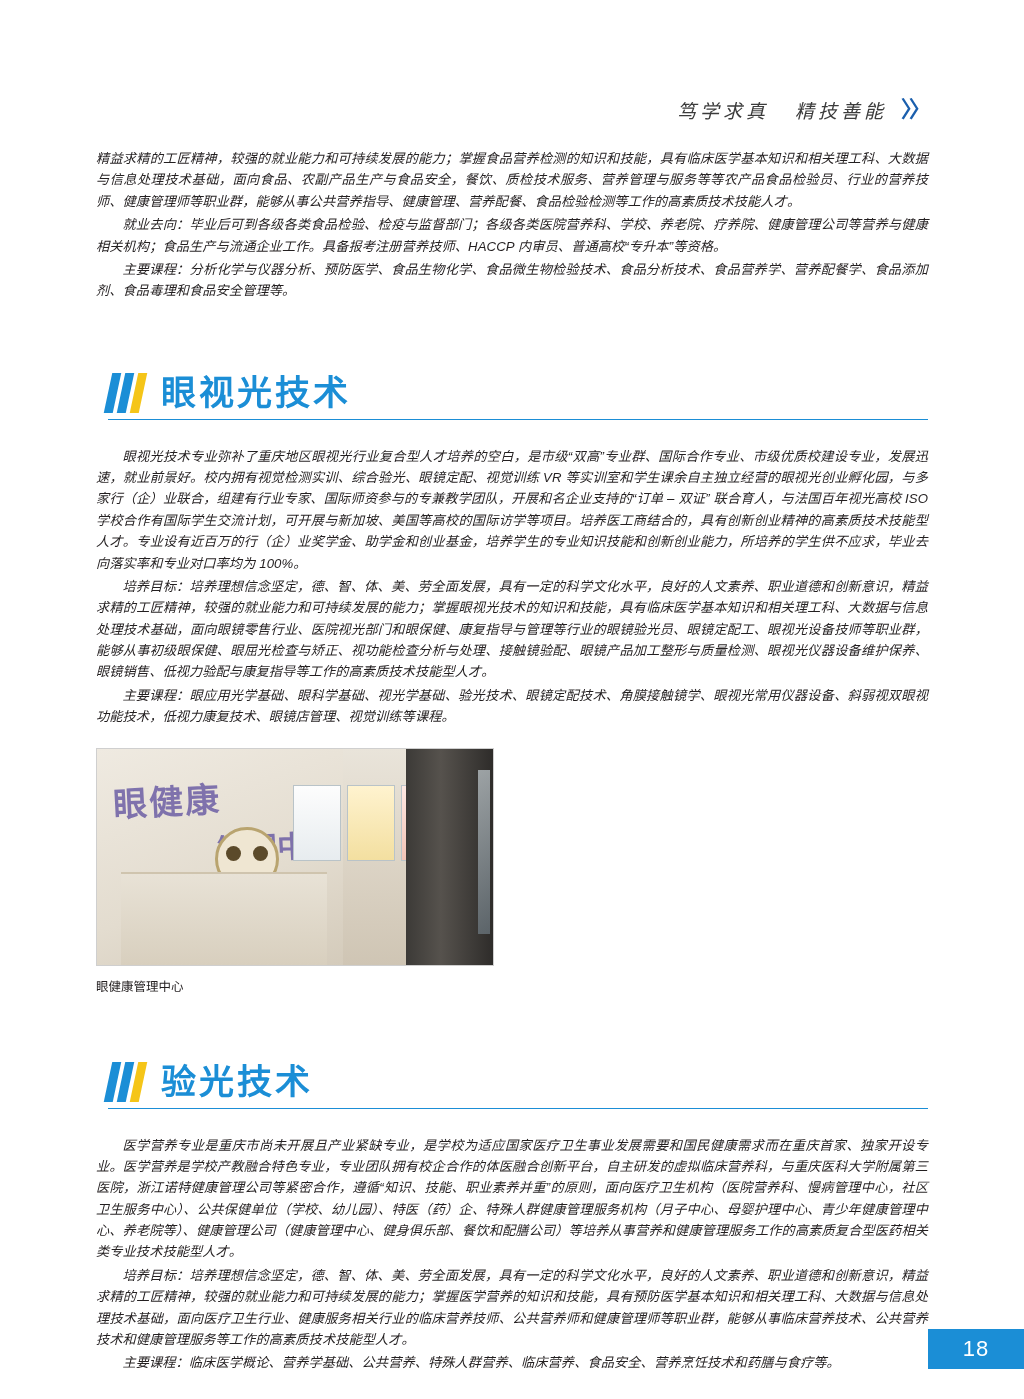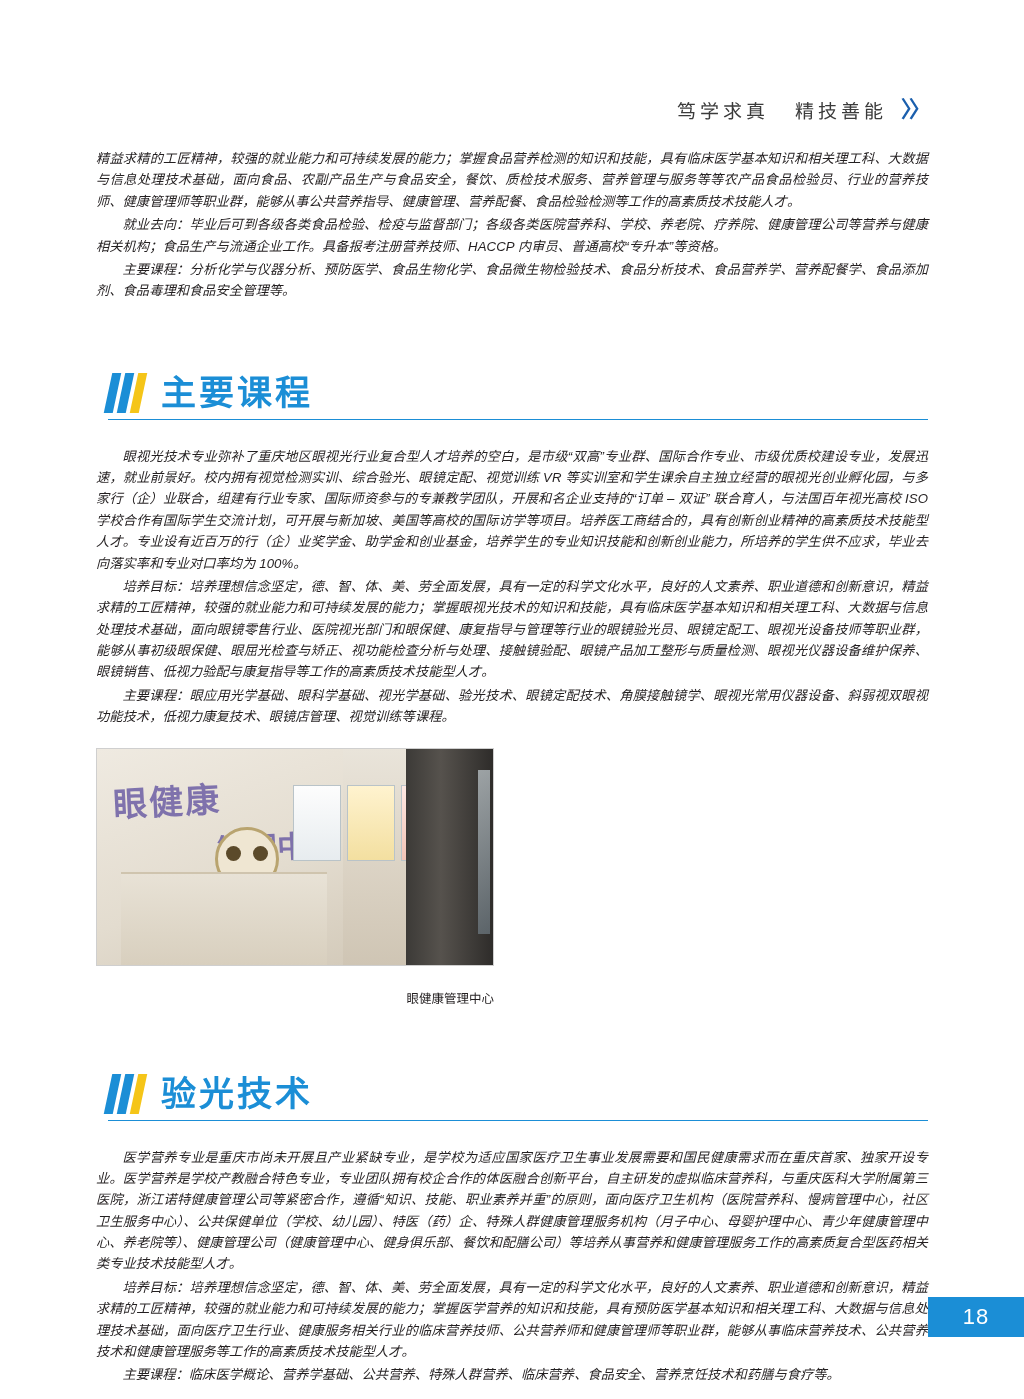--- a/index.html
+++ b/index.html
@@ -28,20 +28,21 @@
   .header {
     position: absolute;
     top: 96px;
     right: 96px;
     display: flex;
     align-items: center;
     gap: 14px;
   }
   .header-slogan {
     font-family: "Liberation Serif", "DejaVu Serif", serif;
+    font-style: italic;
     font-size: 19px;
     letter-spacing: 4px;
     color: #3b3b3b;
     white-space: nowrap;
   }
   .header-slogan .sep {
     display: inline-block;
     width: 26px;
   }
   .header-chevrons {
@@ -129,23 +130,23 @@
   }
   .photo {
     width: 398px;
     height: 218px;
     border: 1px solid #cfcfcf;
     box-sizing: border-box;
     position: relative;
     overflow: hidden;
   }
   .caption {
-    text-align: right;
+    text-align: left;
     font-size: 12.5px;
-    margin-top: 22px;
+    margin-top: 10px;
     color: #231f20;
   }
 
   
   .photo1 {
     background: linear-gradient(180deg,#e9e4da 0%, #ded6c8 45%, #cfc5b4 100%);
   }
   .p1-wall {
     position: absolute; left: 0; top: 0; width: 62%; height: 100%;
     background: linear-gradient(160deg,#efeae1 0%,#e3dccf 60%,#d4cbbb 100%);
@@ -248,21 +249,21 @@
   }
   .p2-col {
     position: absolute; left: 31%; top: 12%; width: 6%; height: 60%;
     background: linear-gradient(90deg,#c6d0d7,#98a7b1);
   }
 
   
   .page-number {
     position: absolute;
     right: 0;
-    bottom: 62px;
+    bottom: 30px;
     width: 96px;
     height: 40px;
     background: #1b8ed6;
     color: #ffffff;
     font-size: 22px;
     display: flex;
     align-items: center;
     justify-content: center;
     letter-spacing: 1px;
   }
@@ -288,21 +289,21 @@
     </div>
 
     <div class="section" style="margin-top:62px;">
       <div class="sec-underline-holder">
         <div class="sec-title-wrap">
           <span class="bars">
             <span class="bar b1"></span>
               <span class="bar b2"></span>
               <span class="bar b3"></span>
           </span>
-          <span class="sec-title">主要课程</span>
+          <span class="sec-title">眼视光技术</span>
         </div>
         <div class="sec-rule"></div>
       </div>
 
       <div style="margin-top:24px;">
         <p class="para indent">眼视光技术专业弥补了重庆地区眼视光行业复合型人才培养的空白，是市级“双高”专业群、国际合作专业、市级优质校建设专业，发展迅速，就业前景好。校内拥有视觉检测实训、综合验光、眼镜定配、视觉训练 VR 等实训室和学生课余自主独立经营的眼视光创业孵化园，与多家行（企）业联合，组建有行业专家、国际师资参与的专兼教学团队，开展和名企业支持的“订单 – 双证” 联合育人，与法国百年视光高校 ISO 学校合作有国际学生交流计划，可开展与新加坡、美国等高校的国际访学等项目。培养医工商结合的，具有创新创业精神的高素质技术技能型人才。专业设有近百万的行（企）业奖学金、助学金和创业基金，培养学生的专业知识技能和创新创业能力，所培养的学生供不应求，毕业去向落实率和专业对口率均为 100%。</p>
         <p class="para indent">培养目标：培养理想信念坚定，德、智、体、美、劳全面发展，具有一定的科学文化水平，良好的人文素养、职业道德和创新意识，精益求精的工匠精神，较强的就业能力和可持续发展的能力；掌握眼视光技术的知识和技能，具有临床医学基本知识和相关理工科、大数据与信息处理技术基础，面向眼镜零售行业、医院视光部门和眼保健、康复指导与管理等行业的眼镜验光员、眼镜定配工、眼视光设备技师等职业群，能够从事初级眼保健、眼屈光检查与矫正、视功能检查分析与处理、接触镜验配、眼镜产品加工整形与质量检测、眼视光仪器设备维护保养、眼镜销售、低视力验配与康复指导等工作的高素质技术技能型人才。</p>
         <p class="para indent">主要课程：眼应用光学基础、眼科学基础、视光学基础、验光技术、眼镜定配技术、角膜接触镜学、眼视光常用仪器设备、斜弱视双眼视功能技术，低视力康复技术、眼镜店管理、视觉训练等课程。</p>
       </div>
 

